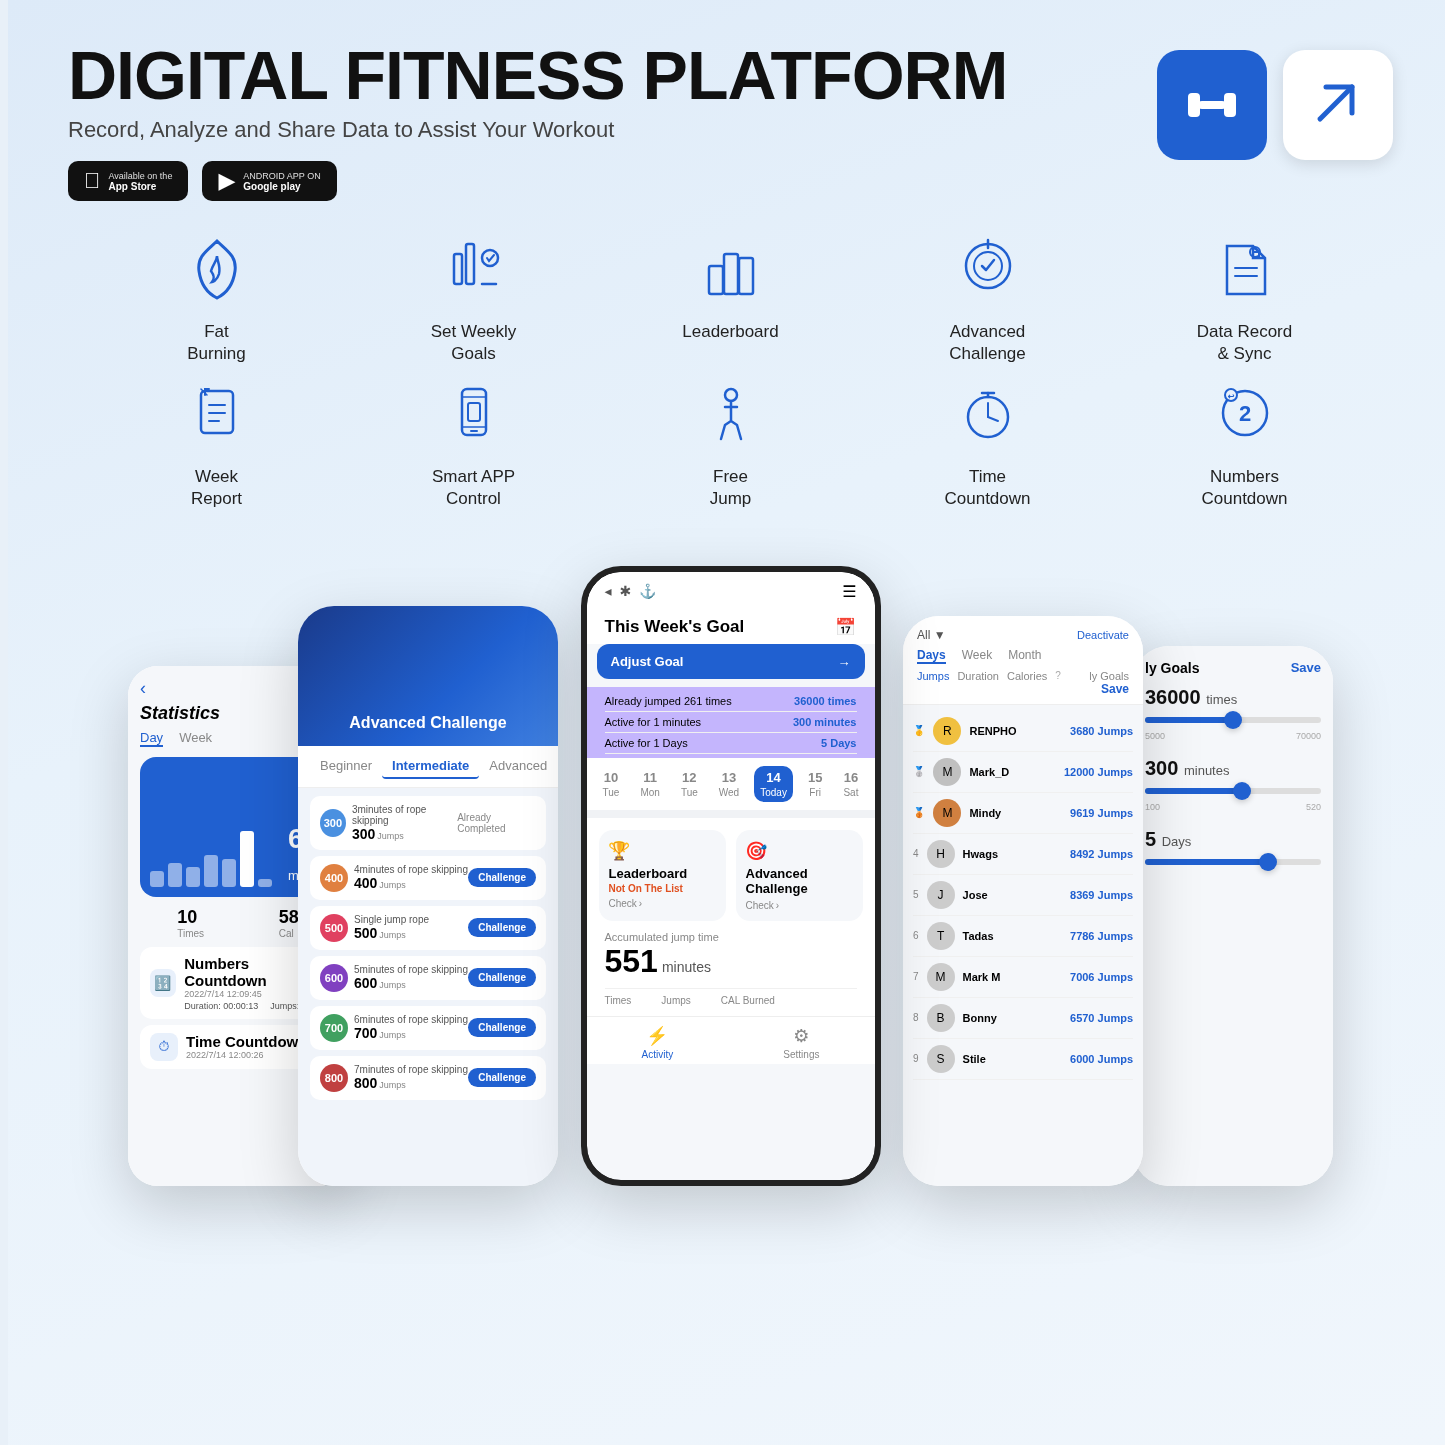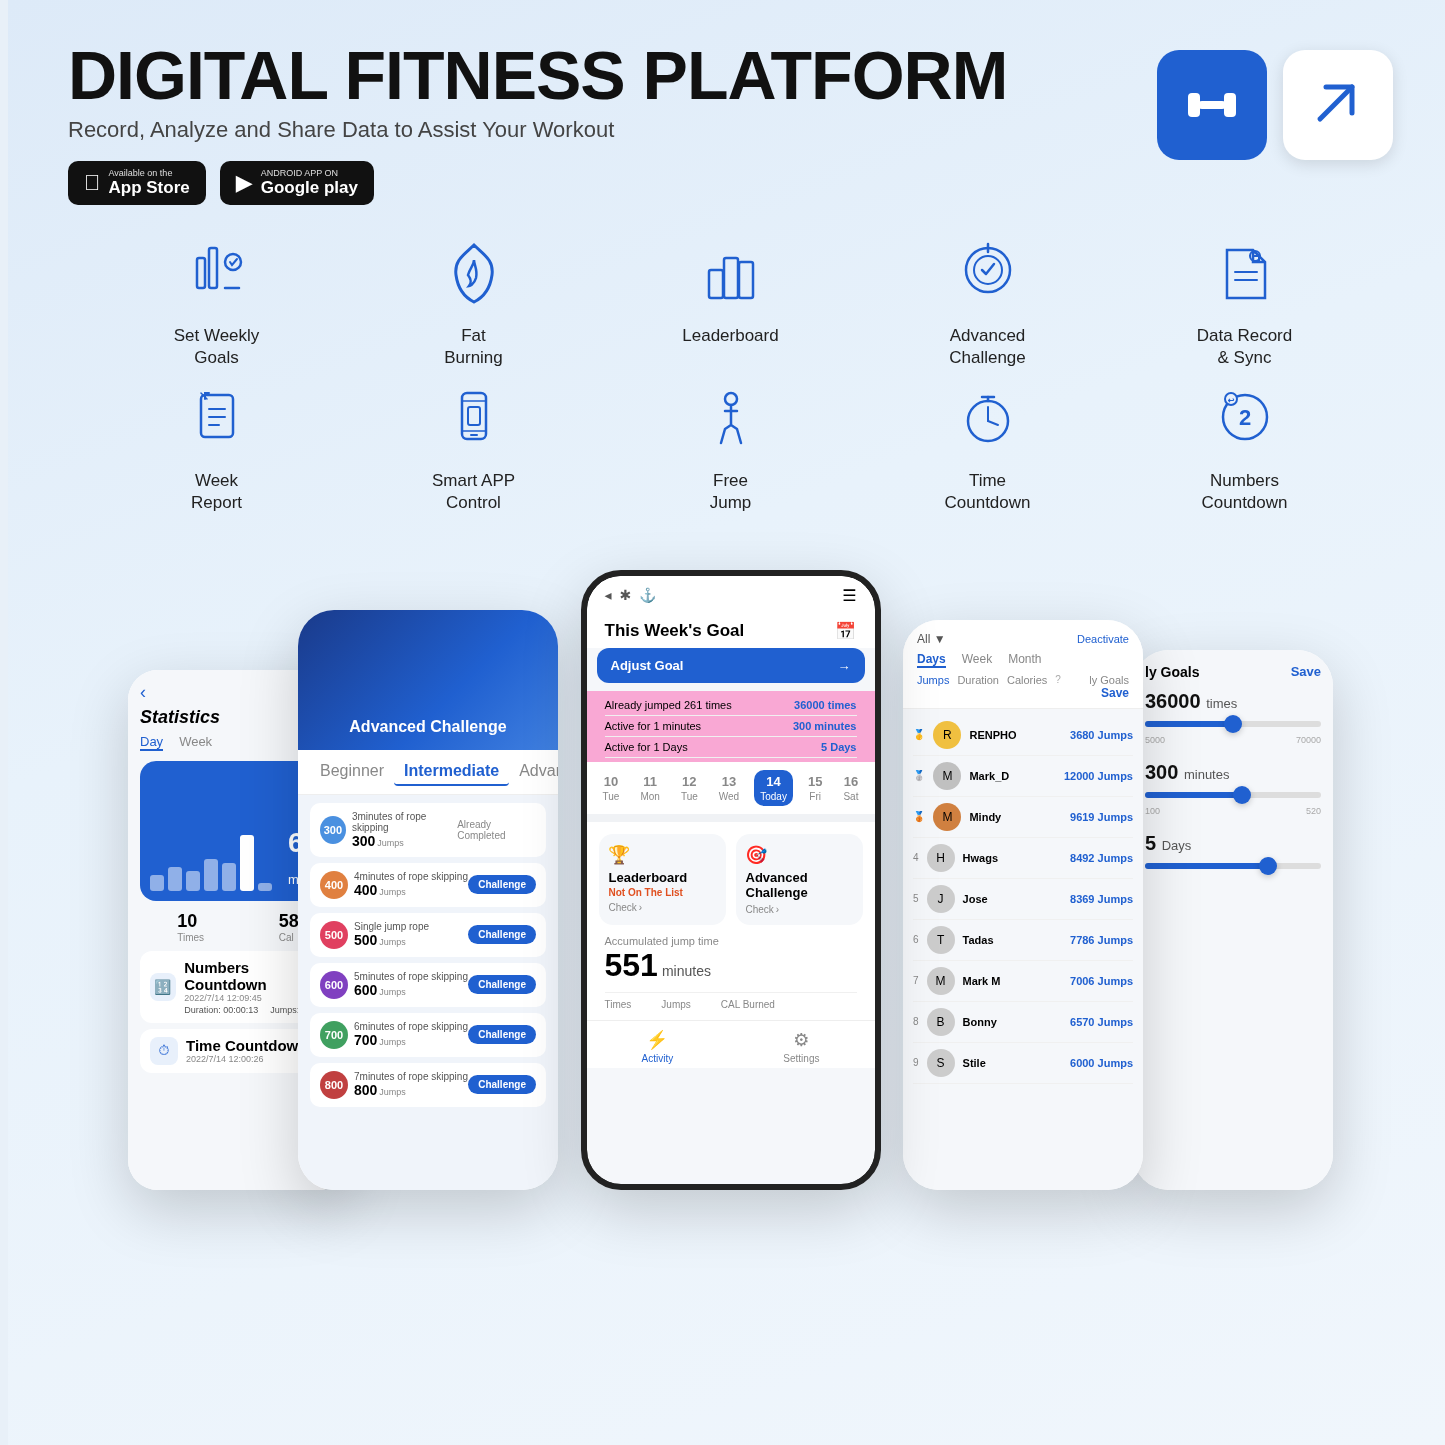--- a/index.html
+++ b/index.html
@@ -53,21 +53,21 @@
       gap: 8px;
       background: #111;
       color: #fff;
       border-radius: 10px;
       padding: 7px 16px;
       font-size: 13px;
       cursor: pointer;
     }
     .badge-icon { font-size: 22px; }
     .badge-text-small { font-size: 9px; display: block; opacity: 0.85; }
-    .badge-text-big { font-size: 17px; font-weight: 700; display: block; }
+    .badge-text-big { font-size: 10px; font-weight: 700; display: block; }
     .badge.google { background: #111; }
 
     .header-right {
       display: flex;
       gap: 16px;
       margin-top: 10px;
     }
     .app-icon {
       width: 110px;
       height: 110px;
@@ -245,21 +245,21 @@
       font-size: 16px;
       font-weight: 700;
       margin-bottom: 4px;
     }
     .challenge-tabs {
       display: flex;
       gap: 0;
       background: #fff;
       border-bottom: 1px solid #eee;
       padding: 8px 12px;
-      font-size: 16px;
+      font-size: 13px;
     }
     .challenge-tab {
       padding: 4px 10px;
       color: #888;
       border-radius: 4px;
     }
     .challenge-tab.active {
       color: #2060d0;
       border-bottom: 2px solid #2060d0;
       font-weight: 600;
@@ -345,21 +345,21 @@
       padding: 10px 14px;
       color: #fff;
       display: flex;
       justify-content: space-between;
       align-items: center;
       font-size: 13px;
       font-weight: 600;
       margin-bottom: 8px;
     }
     .goal-stats {
-      background: #f9a8d4;
+      background: #c4b5fd;
       padding: 4px 18px;
     }
     .goal-stat-row {
       display: flex;
       justify-content: space-between;
       align-items: center;
       padding: 4px 0;
       border-bottom: 1px solid #f0f0f0;
       font-size: 11px;
     }
@@ -583,38 +583,38 @@
         </svg>
       </div>
     </div>
   </div>
 
   <div class="features-grid">
 
     <div class="feature-item">
       <div class="feature-icon-circle">
         <svg width="60" height="70" viewBox="0 0 60 70" fill="none">
+          <path d="M30 5 C20 15 10 20 12 35 C14 50 22 58 30 62 C38 58 46 50 48 35 C50 20 40 15 30 5Z" stroke="#2060d0" stroke-width="3" fill="none"></path>
+          <path d="M24 35 C26 28 30 25 30 20 C30 25 34 30 32 38 C30 45 25 46 25 46 C28 42 27 39 24 35Z" stroke="#2060d0" stroke-width="2.5" fill="none"></path>
+        </svg>
+      </div>
+      <span class="feature-label">Fat<br>Burning</span>
+    </div>
+
+    <div class="feature-item">
+      <div class="feature-icon-circle">
+        <svg width="60" height="70" viewBox="0 0 60 70" fill="none">
           <rect x="10" y="18" width="8" height="30" rx="2" stroke="#2060d0" stroke-width="2.5" fill="none"></rect>
           <rect x="22" y="8" width="8" height="40" rx="2" stroke="#2060d0" stroke-width="2.5" fill="none"></rect>
           <circle cx="46" cy="22" r="8" stroke="#2060d0" stroke-width="2.5" fill="none"></circle>
           <path d="M43 22 L45 25 L50 19" stroke="#2060d0" stroke-width="2" stroke-linecap="round"></path>
           <line x1="38" y1="48" x2="52" y2="48" stroke="#2060d0" stroke-width="2.5" stroke-linecap="round"></line>
         </svg>
       </div>
       <span class="feature-label">Set Weekly<br>Goals</span>
-    </div>
-
-    <div class="feature-item">
-      <div class="feature-icon-circle">
-        <svg width="60" height="70" viewBox="0 0 60 70" fill="none">
-          <path d="M30 5 C20 15 10 20 12 35 C14 50 22 58 30 62 C38 58 46 50 48 35 C50 20 40 15 30 5Z" stroke="#2060d0" stroke-width="3" fill="none"></path>
-          <path d="M24 35 C26 28 30 25 30 20 C30 25 34 30 32 38 C30 45 25 46 25 46 C28 42 27 39 24 35Z" stroke="#2060d0" stroke-width="2.5" fill="none"></path>
-        </svg>
-      </div>
-      <span class="feature-label">Fat<br>Burning</span>
     </div>
 
     <div class="feature-item">
       <div class="feature-icon-circle">
         <svg width="60" height="70" viewBox="0 0 60 70" fill="none">
           <rect x="8" y="30" width="14" height="28" rx="2" stroke="#2060d0" stroke-width="2.5" fill="none"></rect>
           <rect x="23" y="18" width="14" height="40" rx="2" stroke="#2060d0" stroke-width="2.5" fill="none"></rect>
           <rect x="38" y="22" width="14" height="36" rx="2" stroke="#2060d0" stroke-width="2.5" fill="none"></rect>
         </svg>
       </div>

